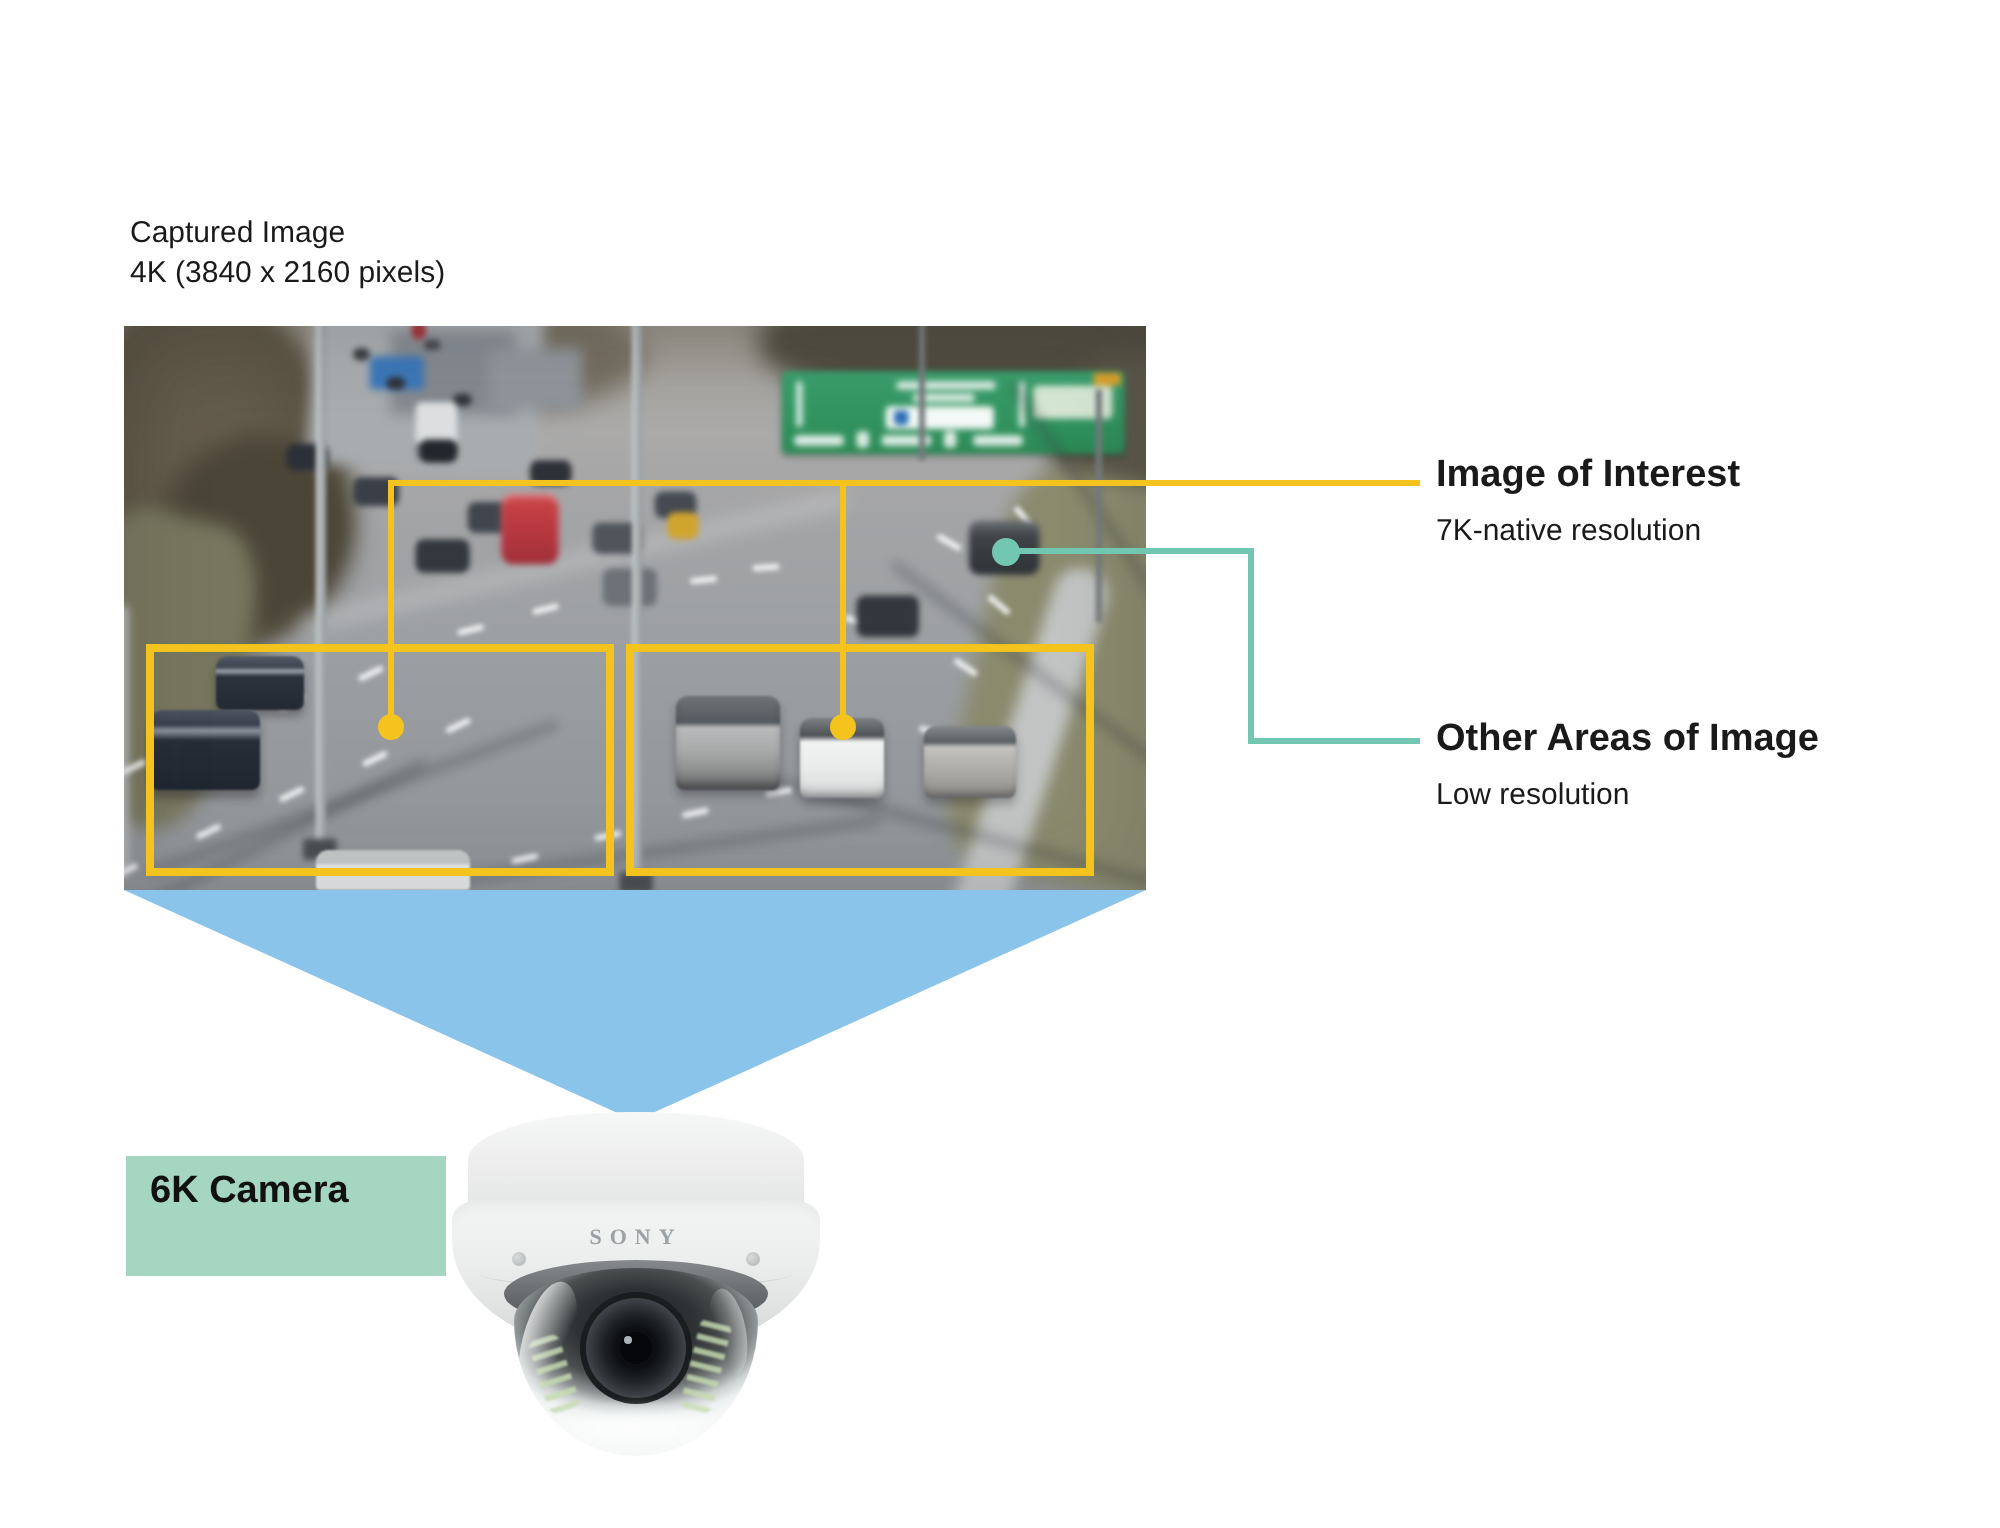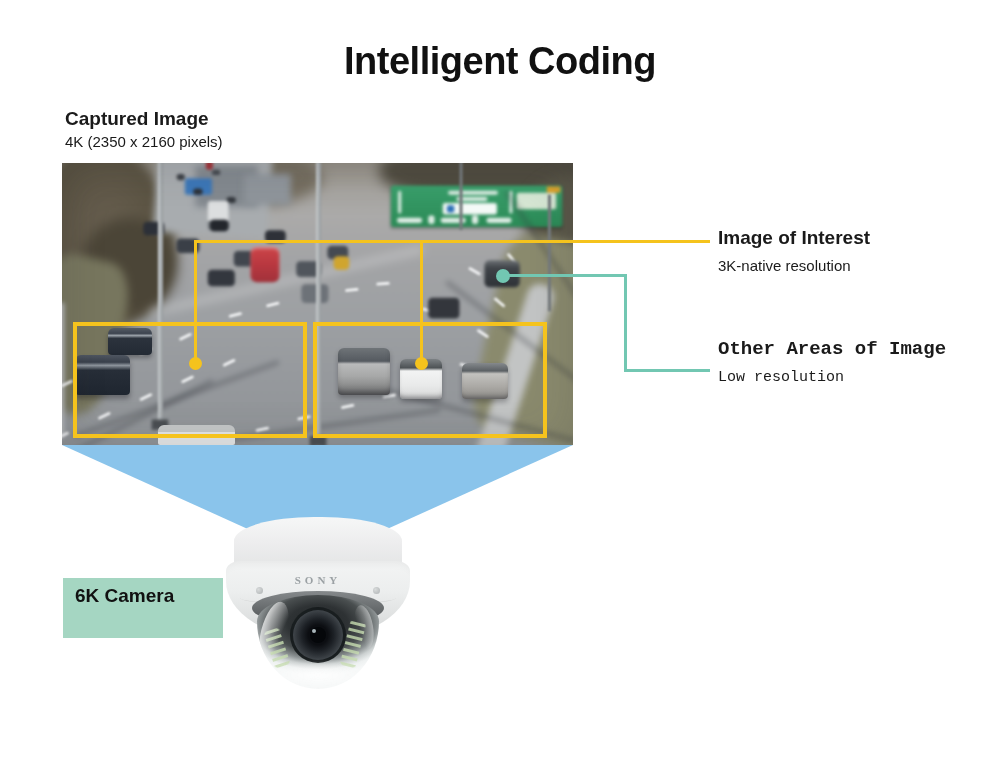--- a/index.html
+++ b/index.html
@@ -13,21 +13,21 @@
   *{margin:0;padding:0;box-sizing:border-box;}
   html,body{background:#fff;}
   .page{position:relative;width:1000px;height:764px;background:#fff;overflow:hidden;
          font-family:"Liberation Sans",sans-serif;color:var(--ink);}
   .abs{position:absolute;}
 
   
   .title{position:absolute;left:0;top:40px;width:1000px;text-align:center;
          font-size:38px;font-weight:700;letter-spacing:-.5px;color:#111;}
   .cap-label{position:absolute;left:65px;top:108px;}
-  .cap-label .l1{font-size:19px;font-weight:700;}
+  .cap-label .l1{font-size:15px;font-weight:400;}
   .cap-label .l2{font-size:15px;margin-top:3px;}
 
   
   .photo{position:absolute;left:62px;top:163px;width:511px;height:282px;
          background:#9aa0a4;overflow:hidden;}
   .scene{position:absolute;inset:0;filter:blur(1.1px);transform:scale(1.04);}
   .ph-base{position:absolute;inset:0;
       background:linear-gradient(180deg,#8f8a81 0%,#9b978f 6%,#a7a5a1 12%,#abaaa9 20%,#a3a4a6 35%,#9da0a3 55%,#96999d 75%,#8f9396 100%);}
   .blob{position:absolute;border-radius:40% 55% 45% 50%;}
   .car{position:absolute;border-radius:4px;filter:blur(1px);}
@@ -50,21 +50,21 @@
   .ydot{position:absolute;width:13px;height:13px;border-radius:50%;background:var(--yellow);}
   .tdot{position:absolute;width:14px;height:14px;border-radius:50%;background:var(--teal);}
 
   .callout{position:absolute;left:718px;}
   .callout h3{font-size:19px;font-weight:700;line-height:1.15;}
   .callout p{font-size:15px;margin-top:6px;line-height:1.5;}
 
   
   .beam{position:absolute;left:62px;top:445px;width:511px;height:112px;background:var(--blue);
         clip-path:polygon(0 0,100% 0,51.5% 100%,48.5% 100%);}
-  .camera{position:absolute;left:226px;top:517px;width:184px;height:180px;}
+  .camera{position:absolute;left:226px;top:556px;width:184px;height:180px;}
   .cam-top{position:absolute;left:8px;top:0;width:168px;height:58px;
         border-radius:80px 80px 8px 8px/24px 24px 6px 6px;
         background:linear-gradient(180deg,#f6f7f7 0%,#ededee 45%,#e1e3e3 100%);}
   .cam-skirt{position:absolute;left:0;top:44px;width:184px;height:78px;
         border-radius:14px 14px 92px 92px/10px 10px 58px 58px;
         background:linear-gradient(180deg,#f3f4f4,#eceeee 40%,#e0e2e2 70%,#cdd0d0 100%);
         box-shadow:inset 0 10px 8px -8px rgba(0,0,0,.06);}
   .cam-seam{position:absolute;left:14px;top:74px;width:156px;height:14px;border-radius:50%;
         border-bottom:1px solid rgba(0,0,0,.08);}
   .cam-brand{position:absolute;left:0;top:57px;width:184px;text-align:center;
@@ -91,25 +91,24 @@
 
   .camera-label{position:absolute;left:63px;top:578px;width:160px;height:60px;
         background:var(--labelbg);padding:5px 0 0 12px;}
   .camera-label div{font-size:19px;font-weight:700;line-height:26px;color:#111;}
 </style>
 </head>
 <body>
 
 <div class="page">
 
-  <h1 class="title">Intelligent Coding</h1>
 
   <div class="cap-label">
     <div class="l1">Captured Image</div>
-    <div class="l2">4K (2350 x 2160 pixels)</div>
+    <div class="l2">4K (3840 x 2160 pixels)</div>
   </div>
 
   <div class="photo">
     <div class="scene">
       <div class="ph-base"></div>
 
       <div class="blob" style="left:-12px;top:-12px;width:130px;height:175px;background:radial-gradient(#6a6152,#57503f 70%);filter:blur(5px);"></div>
       <div class="blob" style="left:28px;top:58px;width:92px;height:92px;background:#4b4537;filter:blur(6px);border-radius:50%;"></div>
       <div class="blob" style="left:110px;top:-12px;width:150px;height:58px;background:#746d5f;filter:blur(6px);"></div>
       <div class="blob" style="left:315px;top:-14px;width:230px;height:58px;background:#4f4b3f;filter:blur(6px);"></div>
@@ -219,23 +218,23 @@
   <div class="ybox" style="left:73px;top:322px;"></div>
   <div class="ybox" style="left:313px;top:322px;"></div>
 
   <div class="tdot" style="left:496px;top:269px;"></div>
   <div class="tline" style="left:503px;top:274px;width:124px;height:3px;"></div>
   <div class="tline" style="left:624px;top:274px;width:3px;height:98px;"></div>
   <div class="tline" style="left:624px;top:369px;width:86px;height:3px;"></div>
 
   <div class="callout" style="top:227px;">
     <h3>Image of Interest</h3>
-    <p>3K-native resolution</p>
-  </div>
-  <div class="callout" style="top:339px;font-family:Liberation Mono, monospace;">
+    <p>7K-native resolution</p>
+  </div>
+  <div class="callout" style="top:359px;">
     <h3>Other Areas of Image</h3>
     <p>
       <span>Low resolution</span><br>
     </p>
   </div>
 
   <div class="beam"></div>
 
   <div class="camera">
     <div class="cam-top"></div>

